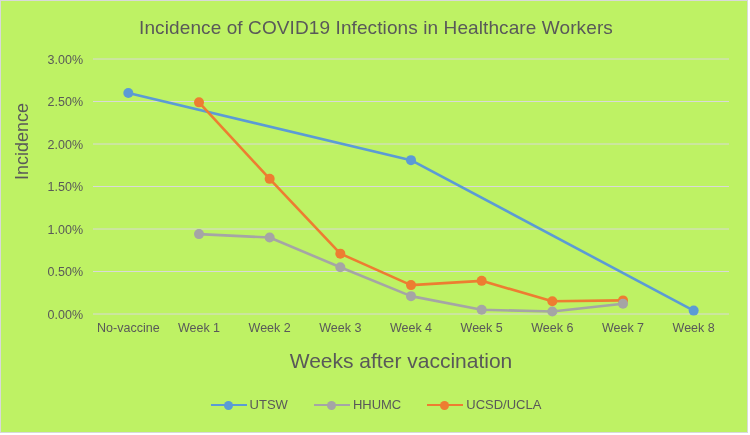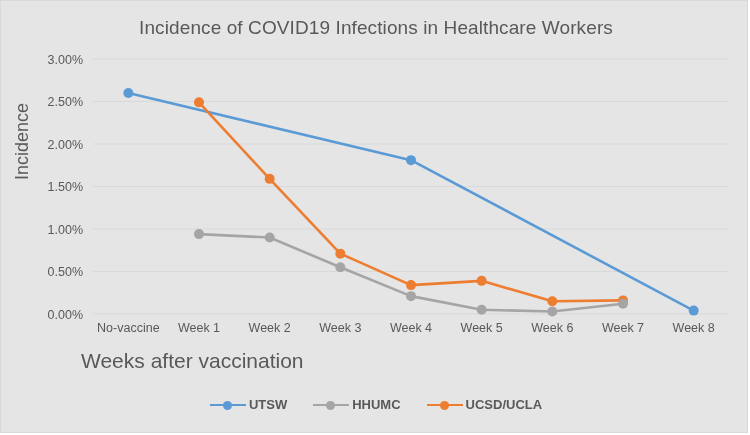--- a/index.html
+++ b/index.html
@@ -14,21 +14,21 @@
     overflow: hidden;
   }
   #chart-frame {
     position: absolute;
     left: 0;
     top: 0;
     width: 748px;
     height: 433px;
     border: 1px solid #d9d9d9;
     box-sizing: border-box;
-    background: #e5e5e5;
+    background: #bef264;
   }
   #chart-title {
     position: absolute;
     left: 0;
     top: 16px;
     width: 750px;
     text-align: center;
     font-size: 19px;
     color: #595959;
     font-family: "Liberation Sans", sans-serif;
@@ -43,20 +43,21 @@
     font-size: 18px;
     color: #595959;
     transform: rotate(-90deg);
     transform-origin: center center;
   }
   #x-axis-title {
     position: absolute;
     left: 80px;
     top: 348px;
     width: 640px;
+    text-align: center;
     font-size: 21px;
     color: #595959;
   }
   #plot-svg {
     position: absolute;
     left: 0;
     top: 0;
   }
   .y-tick-label {
     font-size: 12.5px;
@@ -118,21 +119,20 @@
     top: 3px;
     width: 9px;
     height: 9px;
     border-radius: 50%;
   }
   .legend-label {
     font-size: 13px;
     color: #595959;
     font-family: "Liberation Sans", sans-serif;
     padding-left: 3px;
-    font-weight: bold;
   }
 </style>
 </head>
 <body>
 
 <div id="chart-frame">
 
   <div id="chart-title">Incidence of COVID19 Infections in Healthcare Workers</div>
 
   <div id="y-axis-title">Incidence</div>

